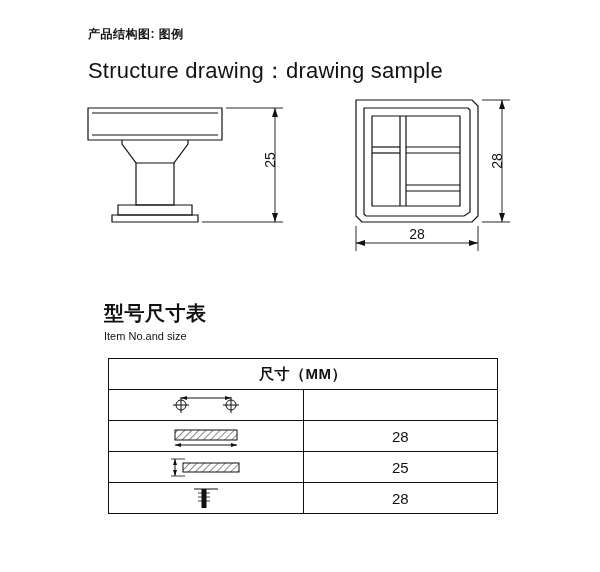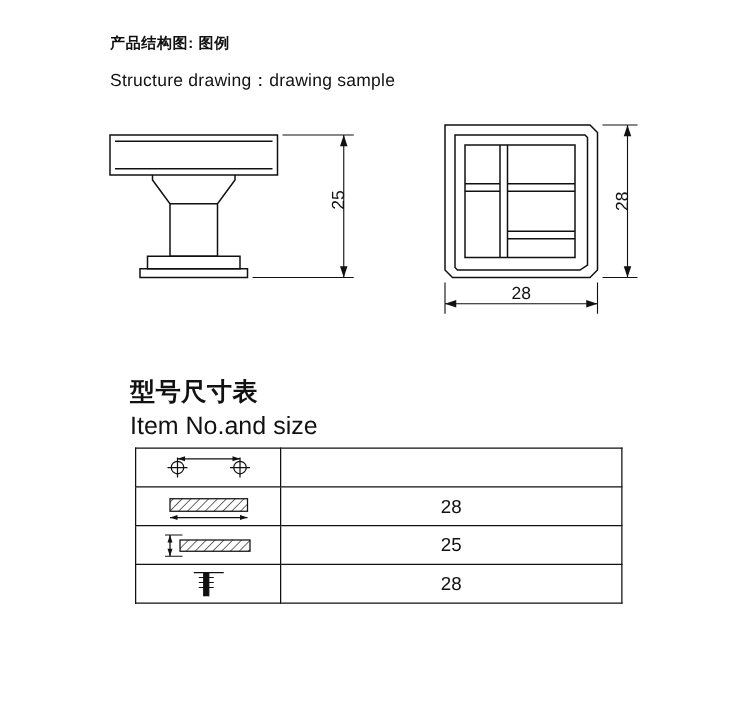--- a/index.html
+++ b/index.html
@@ -22,37 +22,37 @@
     left: 88px;
     top: 26px;
     font-size: 12px;
     font-weight: bold;
     letter-spacing: 0.5px;
   }
   .title-en {
     position: absolute;
     left: 88px;
     top: 56px;
-    font-size: 14px;
+    font-size: 22px;
     letter-spacing: 0.2px;
   }
 
   .section-title-cn {
     position: absolute;
     left: 104px;
     top: 300px;
     font-size: 20px;
     font-weight: bold;
     letter-spacing: 0.5px;
   }
   .section-title-en {
     position: absolute;
     left: 104px;
     top: 330px;
-    font-size: 20px;
+    font-size: 11px;
   }
 
   
   .drawing-area {
     position: absolute;
     left: 0;
     top: 85px;
     width: 600px;
     height: 190px;
   }
@@ -183,20 +183,23 @@
       <text x="417" y="154" font-family="Liberation Sans, sans-serif" font-size="14" fill="#111111" stroke="none" text-anchor="middle">28</text>
     </g>
   </svg>
 </div>
 
 <div class="section-title-cn">型号尺寸表</div>
 <div class="section-title-en">Item No.and size</div>
 
 <table class="spec-table">
   <tbody>
+    <tr>
+      <td class="hdr" colspan="2">尺寸（MM）</td>
+    </tr>
     <tr>
       <td class="label-col icon-cell">
         <svg width="78" height="26" viewBox="0 0 78 26" xmlns="http://www.w3.org/2000/svg">
           <g stroke="#111111" stroke-width="1" fill="none">
             <circle cx="14" cy="13" r="5"></circle>
             <path d="M6,13 L22,13 M14,5 L14,21"></path>
             <circle cx="64" cy="13" r="5"></circle>
             <path d="M56,13 L72,13 M64,5 L64,21"></path>
             <path d="M14,6 L64,6"></path>
             <path d="M14,6 L20,4 L20,8 Z" fill="#111111" stroke="none"></path>

